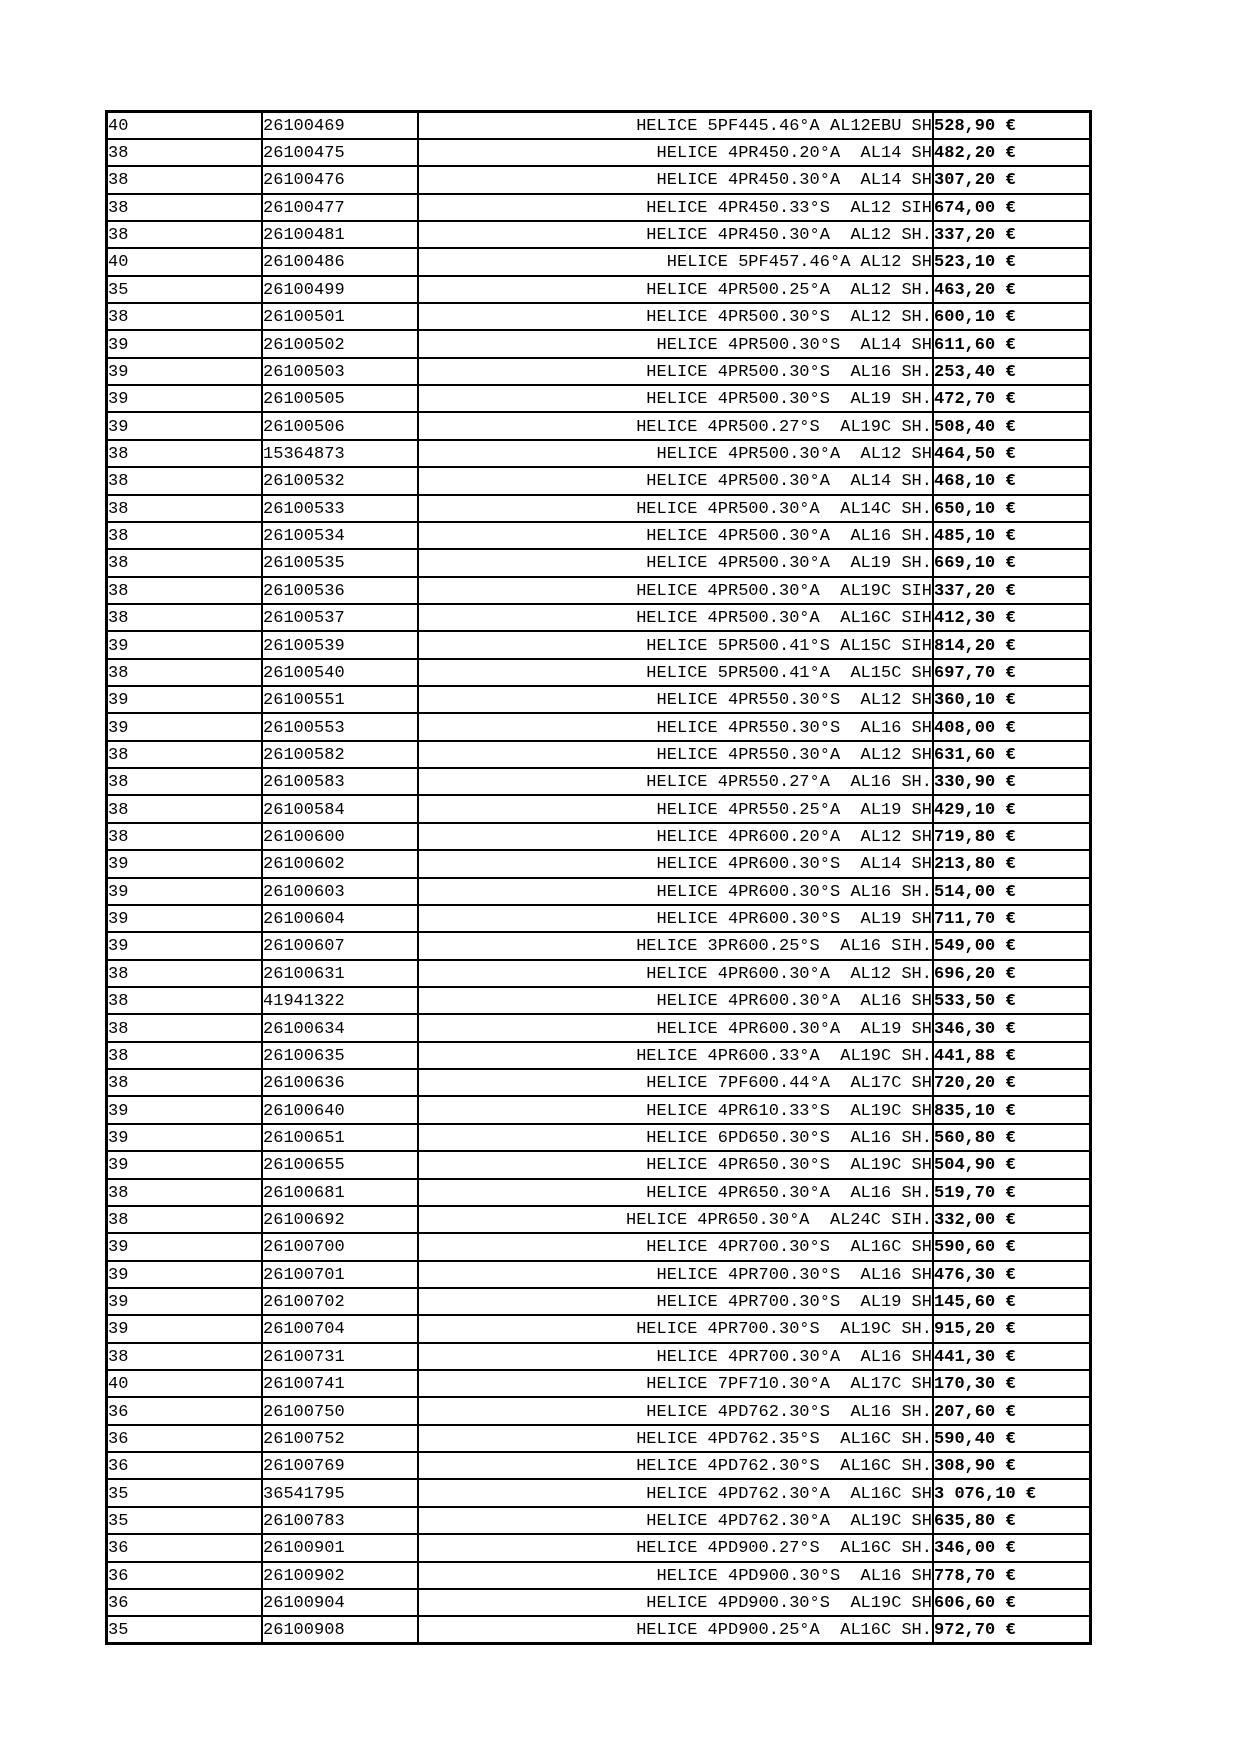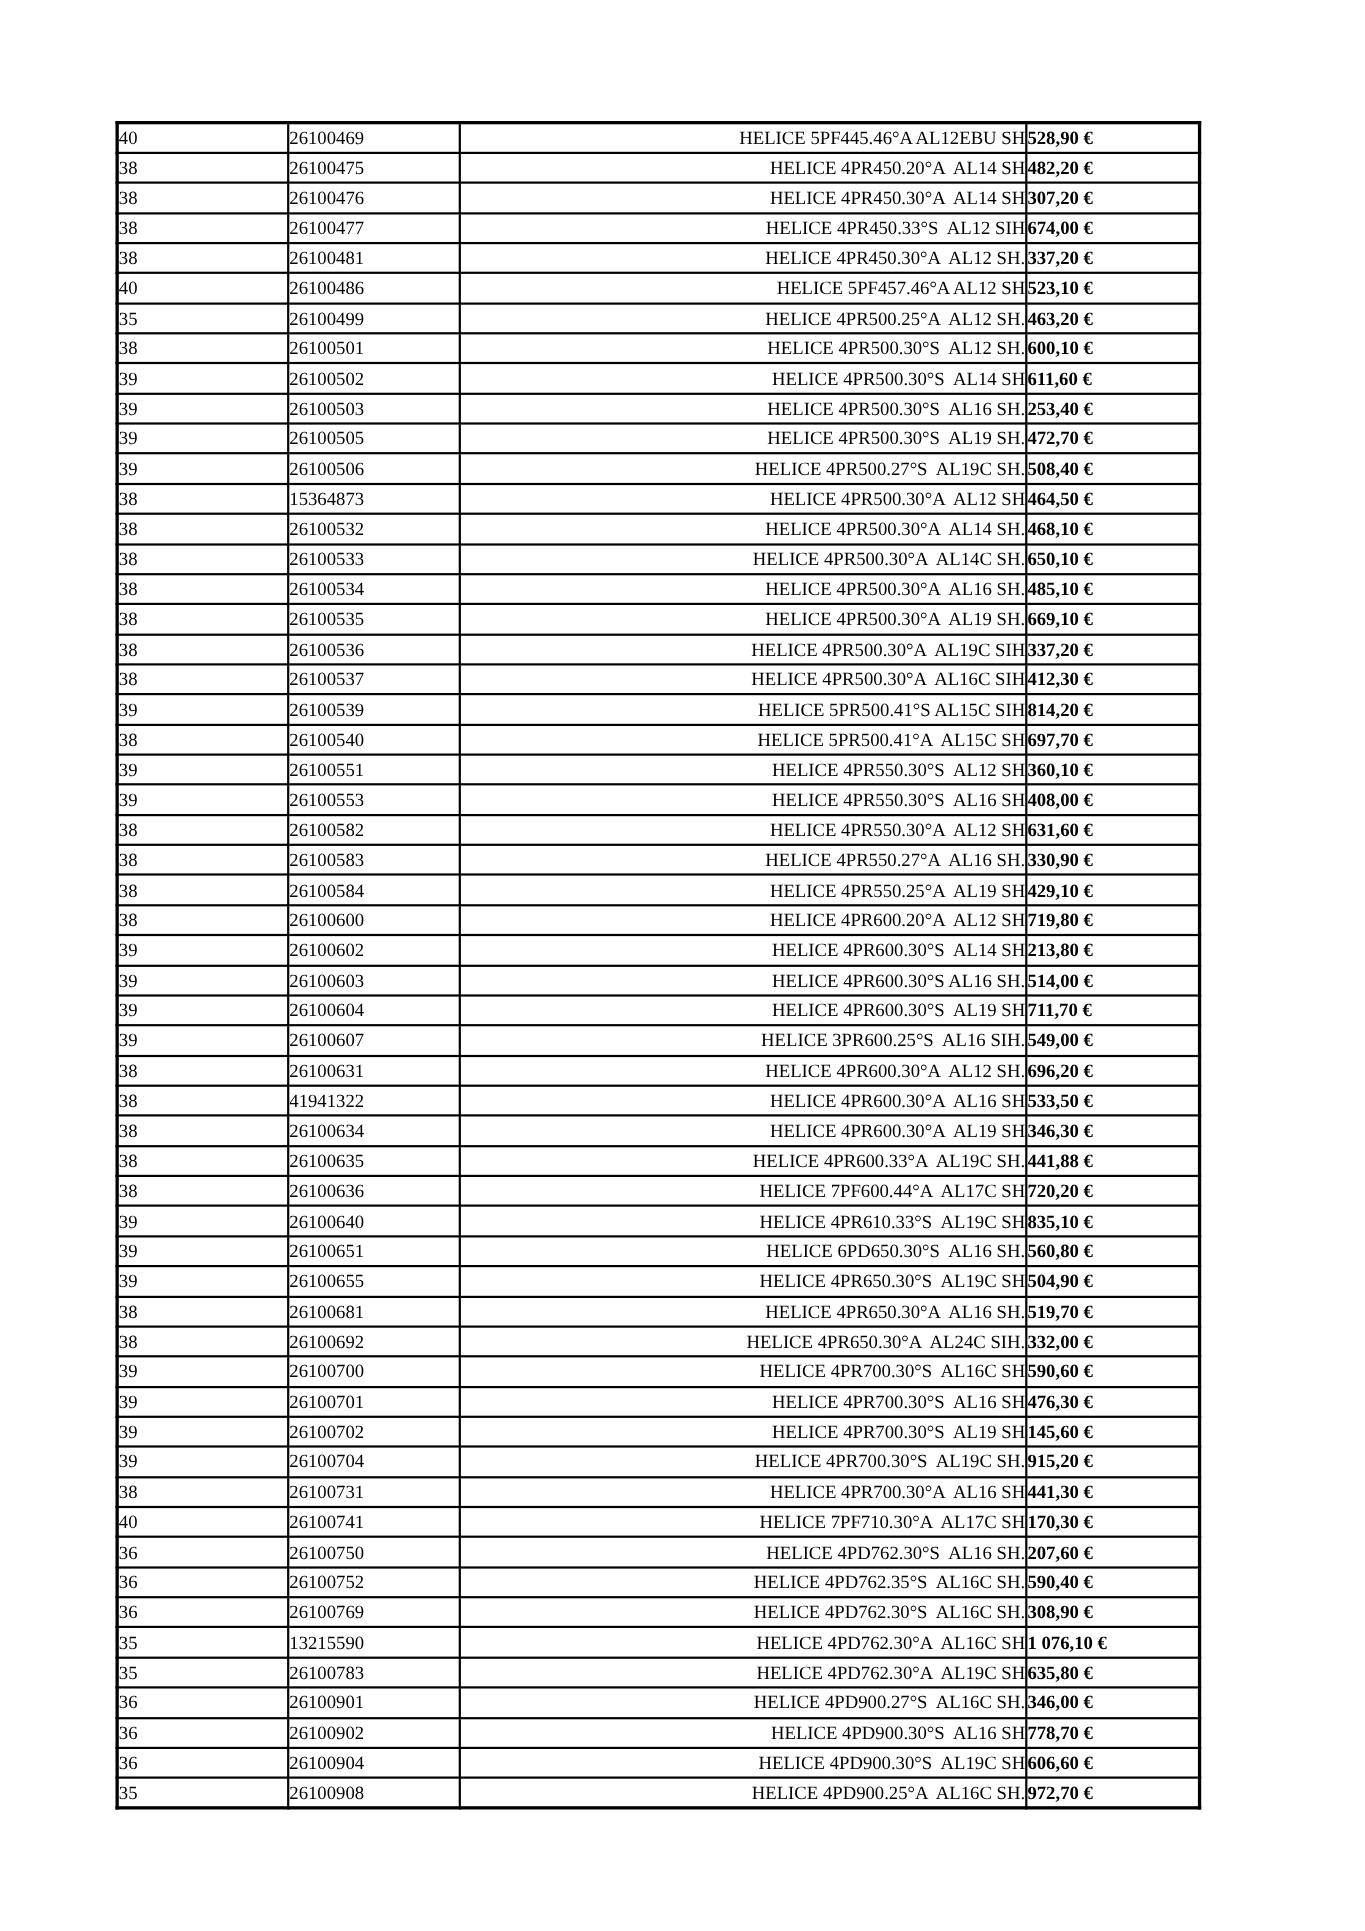--- a/index.html
+++ b/index.html
@@ -5,21 +5,21 @@
   html, body {
     margin: 0;
     padding: 0;
     background: #ffffff;
   }
   .page {
     position: relative;
     width: 1241px;
     height: 1755px;
     background: #ffffff;
-    font-family: Liberation Serif, serif;
+    font-family: Liberation Mono, monospace;
     color: #000000;
     overflow: hidden;
   }
   table.price-table {
     position: absolute;
     left: 105px;
     top: 110px;
     width: 975px;
     border-collapse: collapse;
     table-layout: fixed;
@@ -359,23 +359,23 @@
     <td class="col-price">590,40 €</td>
   </tr>
         <tr>
     <td class="col-qty">36</td>
     <td class="col-code">26100769</td>
     <td class="col-desc">HELICE 4PD762.30°S  AL16C SH.</td>
     <td class="col-price">308,90 €</td>
   </tr>
         <tr>
     <td class="col-qty">35</td>
-    <td class="col-code">13215590</td>
+    <td class="col-code">36541795</td>
     <td class="col-desc">HELICE 4PD762.30°A  AL16C SH</td>
-    <td class="col-price">1 076,10 €</td>
+    <td class="col-price">3 076,10 €</td>
   </tr>
         <tr>
     <td class="col-qty">35</td>
     <td class="col-code">26100783</td>
     <td class="col-desc">HELICE 4PD762.30°A  AL19C SH</td>
     <td class="col-price">635,80 €</td>
   </tr>
         <tr>
     <td class="col-qty">36</td>
     <td class="col-code">26100901</td>

